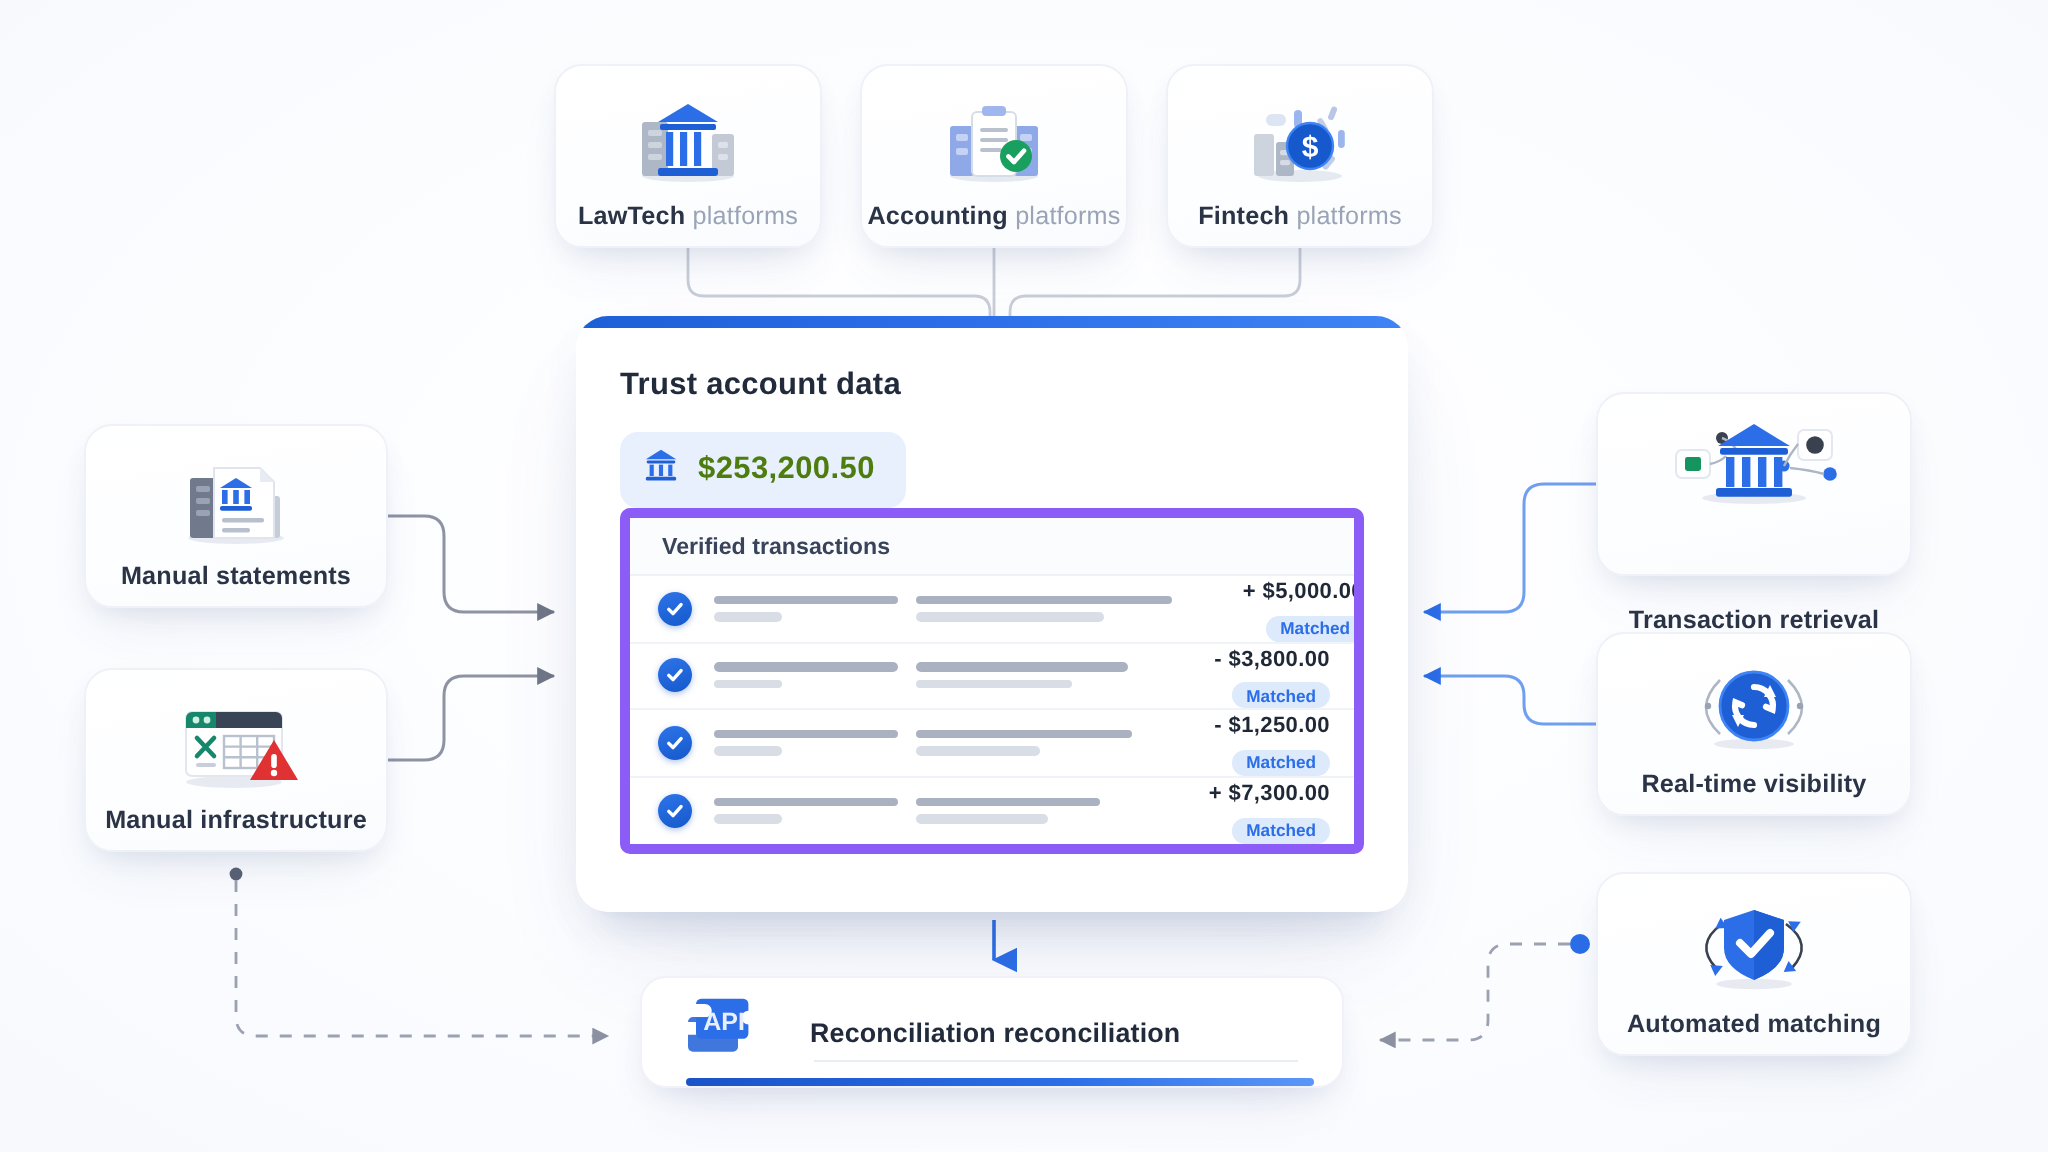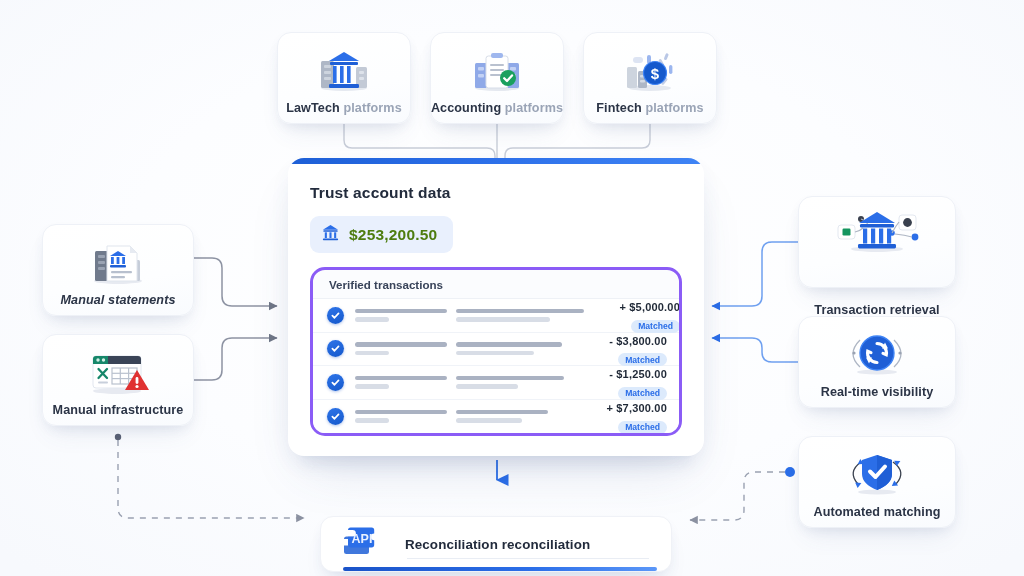--- a/index.html
+++ b/index.html
@@ -30,31 +30,31 @@
     display: flex; flex-direction: column;
     align-items: center; justify-content: flex-start;
     padding-top: 10px;
   }
   .card .ico { height: 54px; width: 100%; display:flex; align-items:center; justify-content:center; }
   .card .cap {
     font-size: 12.6px; letter-spacing: .1px;
     color: #2b3446; font-weight: 700;
     margin-top: 4px; white-space: nowrap;
   }
-  .card .cap .light { color: #9aa4b6; font-weight: 700; }
+  .card .cap .light { color: #9aa4b6; font-weight: 400; }
 
   
   .top-card { top: 32px; width: 134px; height: 92px; }
   #c-lawtech    { left: 277px; }
   #c-accounting { left: 430px; }
   #c-fintech    { left: 583px; }
 
   
   .left-card { left: 42px; width: 152px; height: 92px; }
-  #c-manstate { top: 224px; font-style: italic; }
+  #c-manstate { top: 212px; }
   #c-manrec   { top: 334px; }
 
   
   .right-card { left: 798px; width: 158px; height: 92px; }
   #c-retrieval  { top: 196px; gap: 44px; }
   #c-realtime   { top: 316px; }
   #c-automatch  { top: 436px; }
 
   
   #panel {
@@ -81,24 +81,23 @@
 
   #balance-pill {
     margin-top: 14px;
     display: inline-flex; align-items: center; gap: 9px;
     background: #e9f0fd; border-radius: 9px;
     padding: 7px 16px 7px 11px;
   }
   #balance-amt { font-size: 15.5px; font-weight: 700; color: #4d7c0f; letter-spacing:.2px; }
 
   #tx-card {
-    margin-top: 14px;
     background: #fbfcfe;
-    border: 3px solid #8b5cf6;
-    border-radius: 15px;
+    border: 5px solid #8b5cf6;
+    border-radius: 5px;
     overflow: hidden;
   }
   #tx-head {
     font-size: 11.6px; color: #39445a; font-weight: 600;
     padding: 8px 0 7px 16px;
     border-bottom: 1px solid #eef1f6;
   }
   .tx-row {
     display: flex; align-items: center;
     padding: 6px 12px 6px 14px;
@@ -124,21 +123,21 @@
   .tx-badge {
     display:inline-block; margin-top:2px;
     font-size: 8.6px; font-weight: 700; color: #2b6ee8;
     background: #dceafc; border-radius: 7px;
     padding: 1.5px 7px;
     text-align: center;
   }
 
   
   #bottom-bar {
-    position: absolute; left: 320px; top: 516px;
+    position: absolute; left: 320px; top: 488px;
     width: 352px; height: 56px;
     background: #ffffff;
     border: 1px solid #f0f2f7;
     border-radius: 13px;
     box-shadow: 0 6px 14px -5px rgba(60,85,140,.13),
                 0 16px 30px -14px rgba(60,85,140,.16);
     display: flex; align-items: center;
     padding-left: 16px;
     overflow: hidden;
   }

